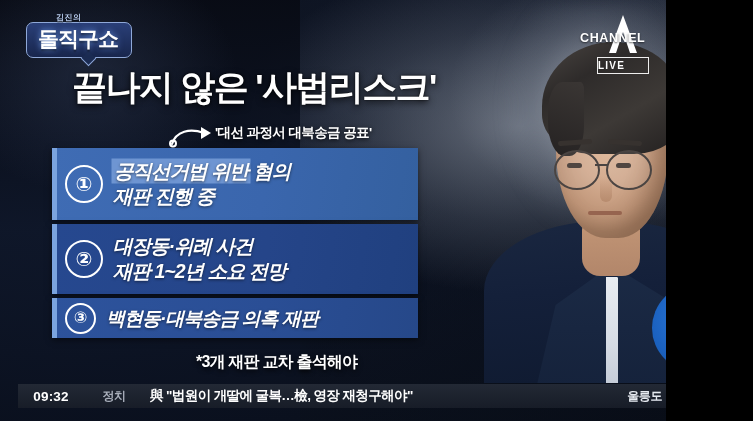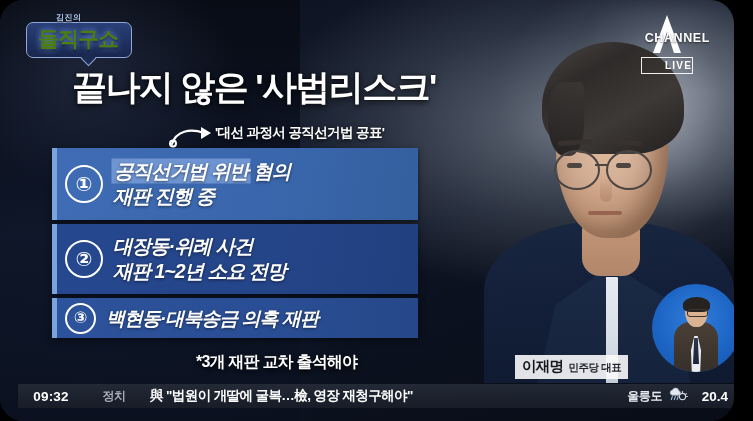--- a/index.html
+++ b/index.html
@@ -2,27 +2,26 @@
 <html><head>
 <meta charset="utf-8">
 <style>
   html, body {
     margin: 0;
     padding: 0;
     background: #000;
   }
   #screen {
     position: relative;
-    width: 734px;
+    width: 666px;
     height: 421px;
     overflow: hidden;
     font-family: "Liberation Sans", "DejaVu Sans", sans-serif;
     background: #0a0e18;
     user-select: none;
-    border-radius: 24px;
   }
 
   
   .bg {
     position: absolute;
     inset: 0;
     background:
       radial-gradient(ellipse 60% 55% at 78% 30%, rgba(168,176,188,0.55) 0%, rgba(120,128,142,0.28) 42%, rgba(30,38,52,0.0) 72%),
       radial-gradient(ellipse 42% 45% at 96% 22%, rgba(190,196,206,0.40) 0%, rgba(60,68,82,0.0) 68%),
       radial-gradient(ellipse 50% 60% at 12% 80%, rgba(24,36,62,0.9) 0%, rgba(10,14,24,0.2) 70%),
@@ -120,22 +119,22 @@
     background: linear-gradient(180deg, rgba(176,130,100,0.0) 0%, rgba(170,124,94,0.55) 100%);
     border-radius: 0 0 8px 8px;
   }
   .subj-mouth {
     position: absolute; left: 110px; top: 211px; width: 34px; height: 4px;
     background: #96644f; border-radius: 3px;
   }
 
   
   .chlogo {
-    position: absolute; right: 24px; top: 12px;
-    width: 86px; text-align: right; z-index: 6;
+    position: absolute; right: 0; top: 12px;
+    width: 86px; text-align: left; z-index: 6;
   }
   .chlogo .a-mark {
     position: relative; width: 86px; height: 44px;
   }
   .chlogo .a-mark svg { display: block; margin: 0 auto; }
   .chlogo .ch-word {
     position: absolute; left: 0; top: 19px; width: 86px;
     font-size: 12.5px; font-weight: 700; letter-spacing: 0.6px;
     color: #ffffff; text-shadow: 0 1px 2px rgba(0,0,0,0.6);
   }
@@ -170,21 +169,21 @@
     width: 10px; height: 10px;
     background: #1b2b52;
     border-right: 1.5px solid #8fa8d8;
     border-bottom: 1.5px solid #8fa8d8;
     transform: rotate(45deg);
   }
   .showlogo .main {
     position: absolute; left: 0; top: 10px; width: 104px;
     text-align: center; line-height: 32px;
     font-size: 21px; font-weight: 800; letter-spacing: -1px;
-    color: #4d7c0f;
+    color: #ffffff;
     text-shadow: 0 0 6px rgba(120,170,255,0.9), 0 2px 2px rgba(0,0,0,0.7);
   }
 
   
   .headline {
     position: absolute; left: 72px; top: 64px; z-index: 5;
     font-size: 35px; font-weight: 700; letter-spacing: -1.6px;
     color: #ffffff;
     text-shadow: 0 2px 7px rgba(0,0,0,0.85), 0 0 2px rgba(0,0,0,0.9);
     white-space: nowrap;
@@ -378,21 +377,21 @@
 
   <div class="headline">끝나지 않은 '사법리스크'</div>
 
   <div class="callout-arrow">
     <svg width="50" height="22" viewBox="0 0 50 22">
       <path d="M4 18 C8 5, 22 2, 36 7" stroke="#ffffff" stroke-width="2.2" fill="none" stroke-linecap="round"></path>
       <circle cx="5" cy="17.5" r="3" fill="none" stroke="#ffffff" stroke-width="2"></circle>
       <path d="M33 1 L43 7 L33 13 Z" fill="#ffffff"></path>
     </svg>
   </div>
-  <div class="callout">'대선 과정서 공직선거법 공표'</div>
+  <div class="callout">'대선 과정서 대북송금 공표'</div>
 
   <div class="bars">
 
     <div class="bar b1">
       <div class="num">①</div>
       <div class="barlines">
         <div class="barline"><span class="hl">공직선거법 위반</span><span> 혐의</span></div>
         <div class="barline">재판 진행 중</div>
       </div>
     </div>
@@ -409,24 +408,20 @@
       <div class="num">③</div>
       <div class="barlines">
         <div class="barline">백현동·대북송금 의혹 재판</div>
       </div>
     </div>
 
   </div>
 
   <div class="footnote">*3개 재판 교차 출석해야</div>
 
-  <div class="namecap">
-    <span class="nm">이재명</span>
-    <span class="ti">민주당 대표</span>
-  </div>
 
   <div class="pip">
     <div class="a-body"></div>
     <div class="a-shirt"></div>
     <div class="a-tie"></div>
     <div class="a-head"></div>
     <div class="a-hair"></div>
     <div class="a-glass"></div>
   </div>
 

